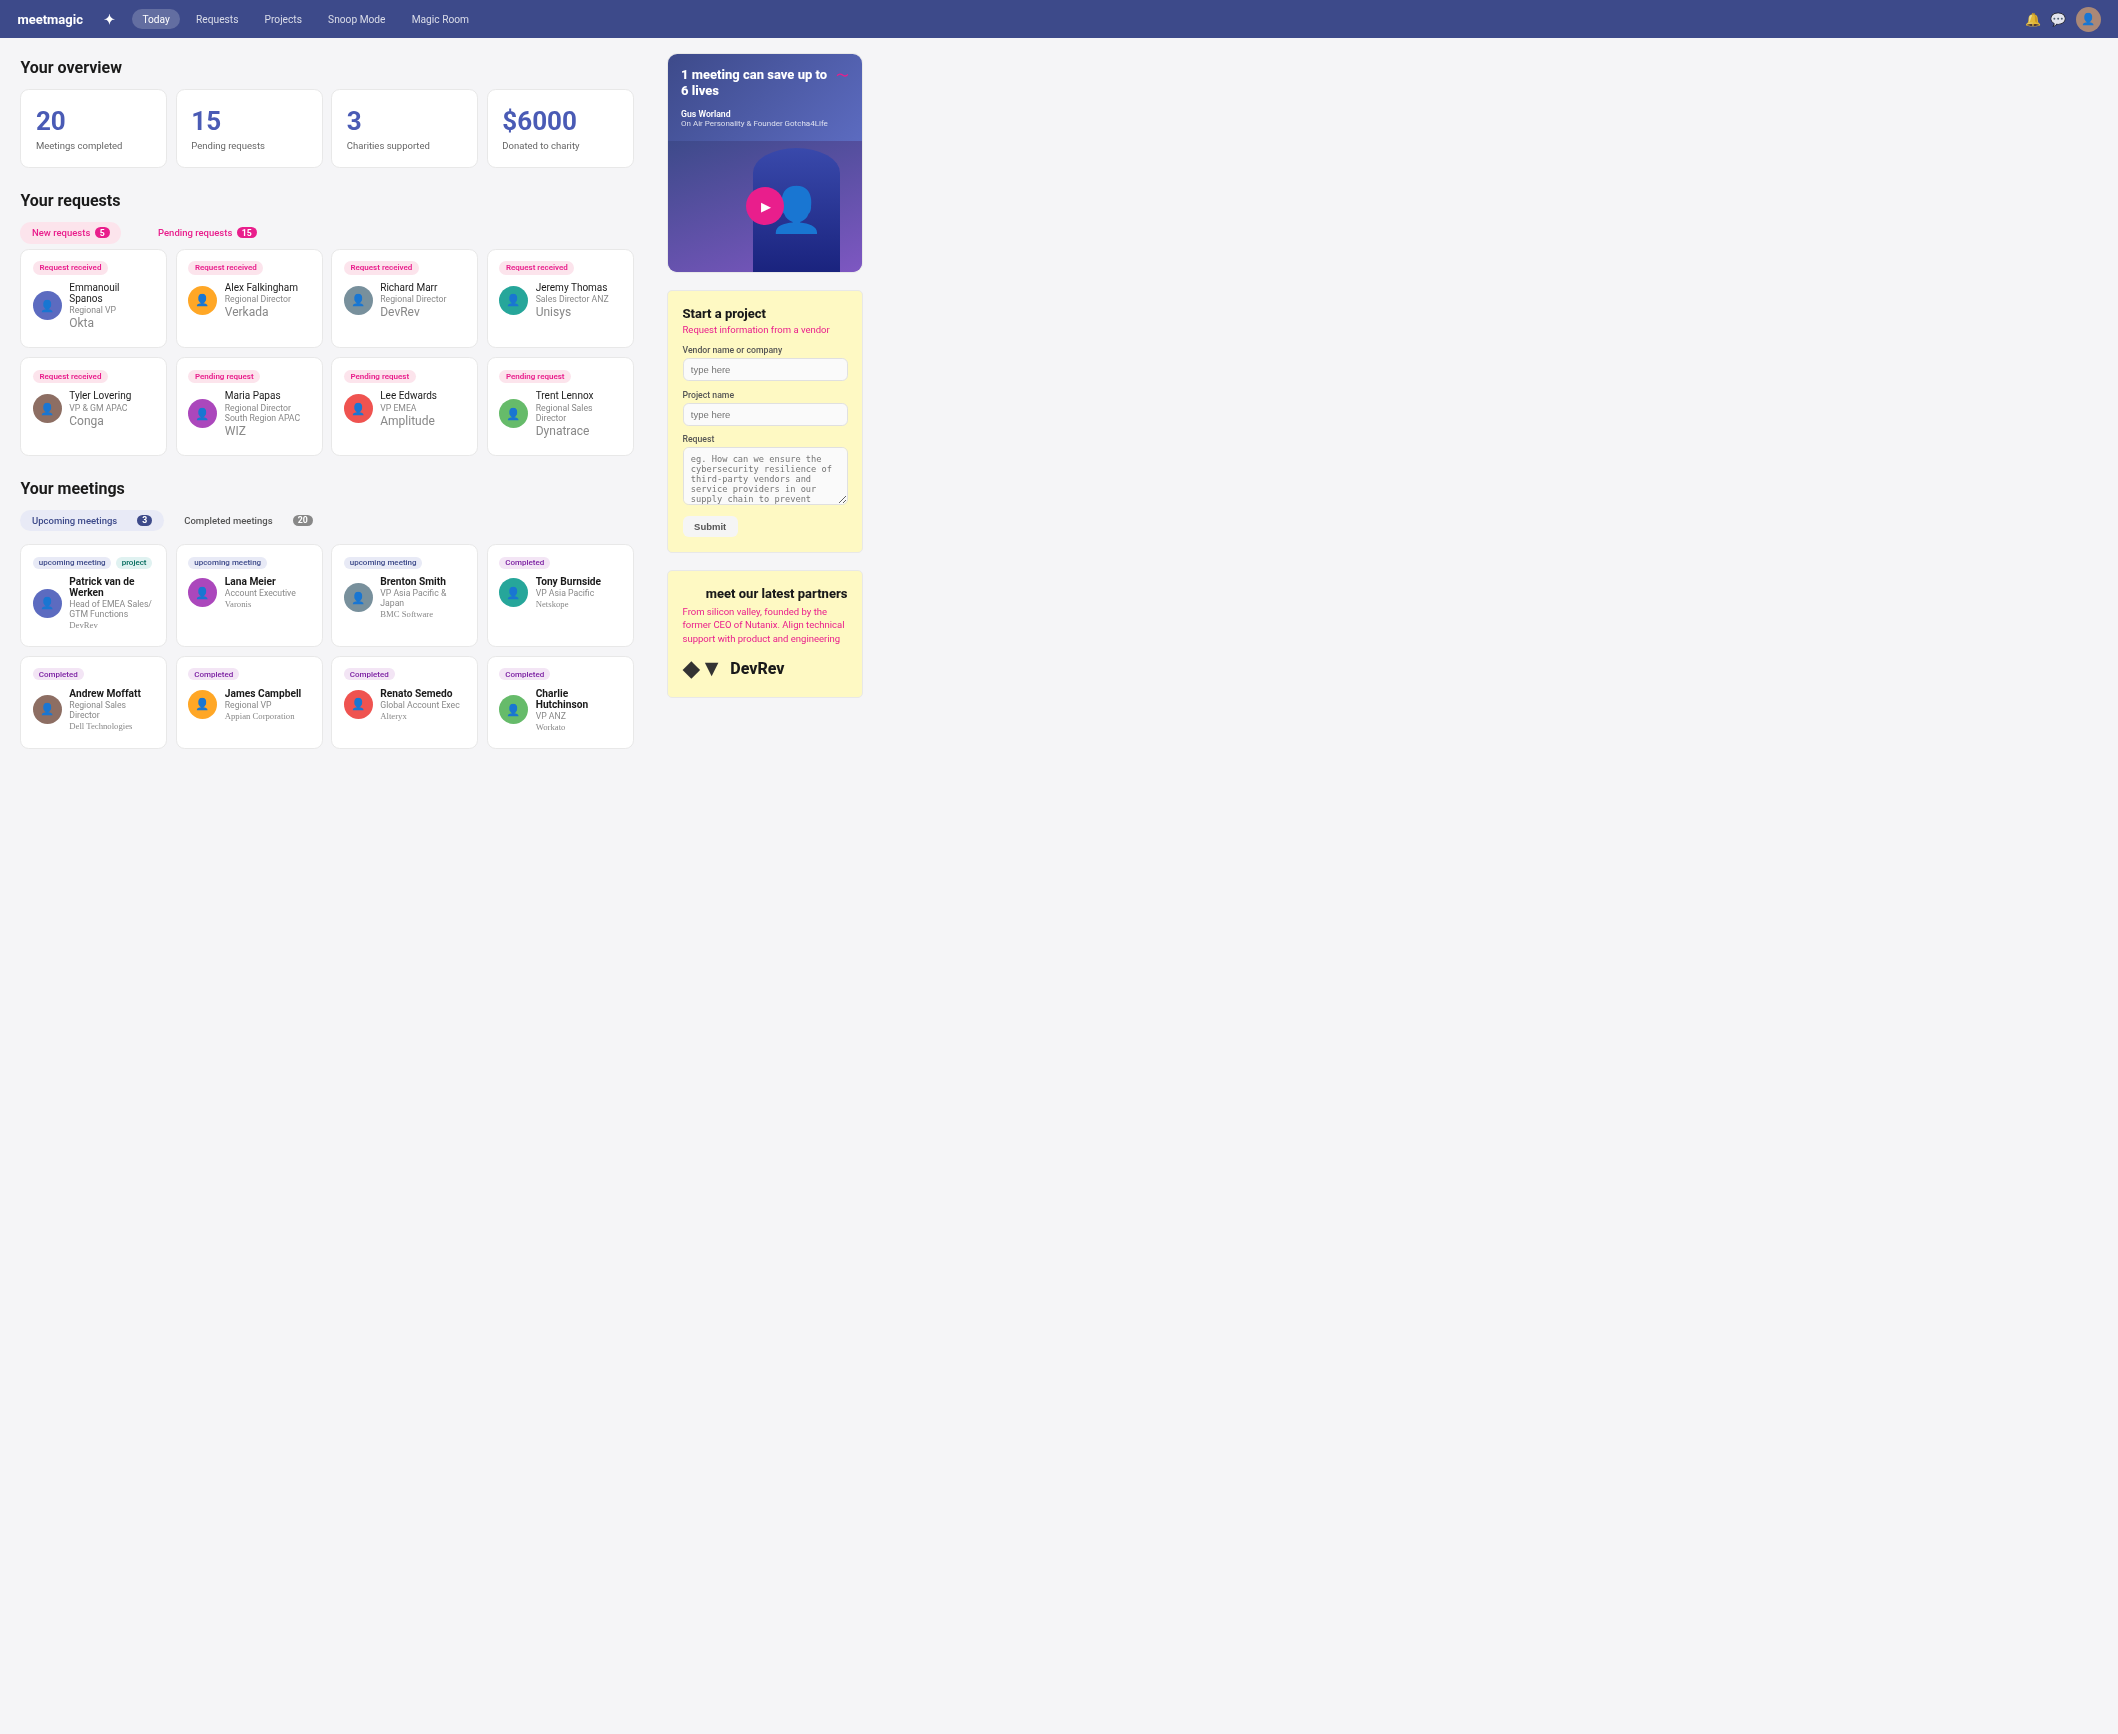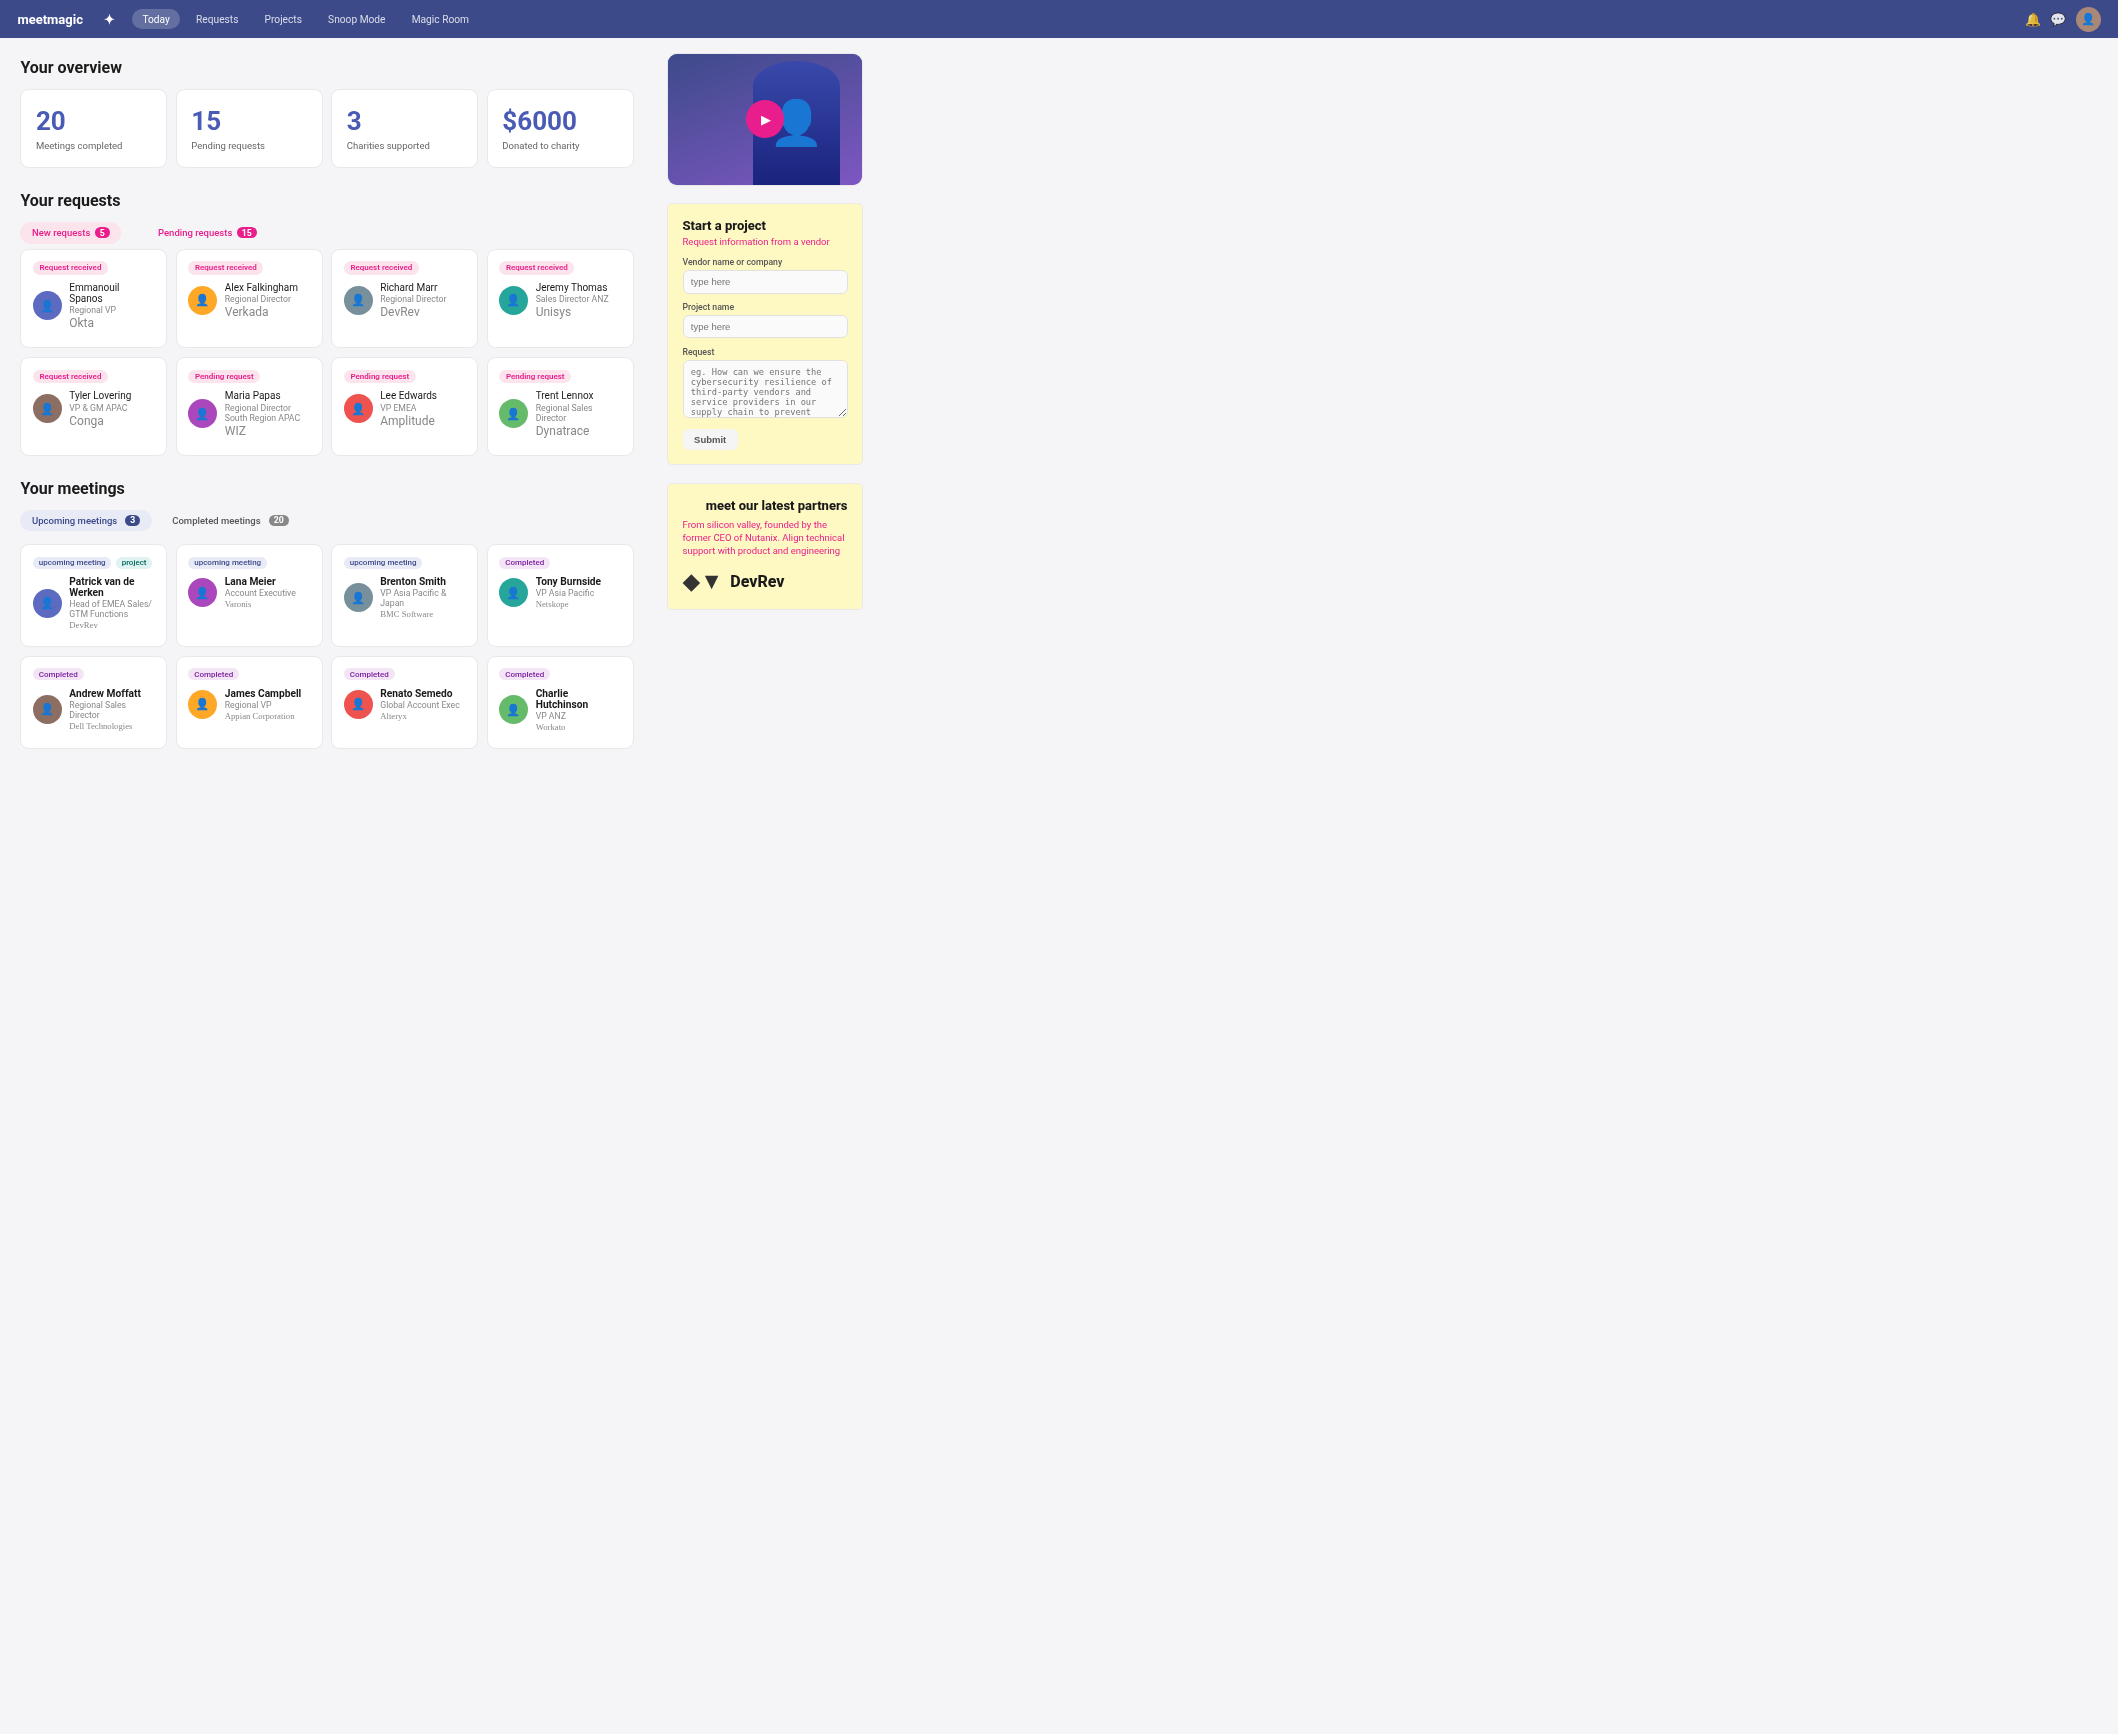--- a/index.html
+++ b/index.html
@@ -42,21 +42,21 @@
     .req-status.received { background: #fce4ec; color: #e91e8c; }
     .req-status.pending { background: #fce4ec; color: #e91e8c; }
     .req-person { display: flex; align-items: center; gap: 7.3px; margin-bottom: 5.8px; }
     .req-avatar { width: 29px; height: 29px; border-radius: 50%; background: #ccc; flex-shrink: 0; overflow: hidden; display: flex; align-items: center; justify-content: center; font-size: 11.6px; }
     .req-name { font-size: 10px; font-weight: 400; color: #1a1a1a; margin-bottom: 1.5px; }
     .req-role { font-size: 8.7px; color: #888; margin-bottom: 0.7px; }
     .req-company { font-size: 12px; color: #888; }
 
     
     .meeting-tab-row { display: flex; gap: 8.7px; margin-bottom: 13px; }
-    .meeting-tab { display: flex; align-items: flex-start; gap: 8px; padding: 5.1px 11.6px; border-radius: 14.5px; font-size: 9.5px; font-weight: 500; cursor: pointer; }
+    .meeting-tab { display: flex; align-items: flex-start; gap: 20px; padding: 5.1px 11.6px; border-radius: 14.5px; font-size: 9.5px; font-weight: 500; cursor: pointer; }
     .meeting-tab.active { background: #e8eaf6; color: #3d4a8a; }
     .meeting-tab.inactive { background: transparent; color: #555; }
     .meeting-badge { background: #3d4a8a; color: #fff; border-radius: 7.3px; padding: 0.7px 5.1px; font-size: 8.7px; font-weight: 700; }
     .meeting-badge.grey { background: #888; }
 
     .meeting-grid { display: grid; grid-template-columns: repeat(4, 1fr); gap: 8.7px; }
     .meeting-card { background: #fff; border-radius: 8.7px; padding: 11.6px; border: 0.7px solid #e8e8e8; }
     .mtg-tags { display: flex; gap: 4.4px; margin-bottom: 7.3px; flex-wrap: wrap; }
     .mtg-tag { font-size: 8px; font-weight: 500; padding: 1.5px 5.8px; border-radius: 5.8px; }
     .mtg-tag.upcoming { background: #e8eaf6; color: #3d4a8a; }
@@ -373,20 +373,30 @@
             </div>
           </div>
         </div>
       </div>
     </section>
   </div>
 
   <div class="sidebar">
 
     <div class="promo-card sidebar-card">
+      <div class="promo-header">
+        <div style="display:flex;justify-content:space-between;align-items:flex-start;">
+          <h2 style="font-size:13px;font-weight:800;line-height:1.3;">1 meeting can save up to 6 lives</h2>
+          <span style="color:#e91e8c;font-size:13px;margin-left:5.8px;">〜</span>
+        </div>
+        <div style="margin-top:5.8px;">
+          <div class="promo-person">Gus Worland</div>
+          <div class="promo-person-sub">On Air Personality &amp; Founder Gotcha4Life</div>
+        </div>
+      </div>
       <div class="promo-img-area">
         <div style="position:relative;width:100%;height:131px;display:flex;align-items:center;justify-content:center;background:linear-gradient(160deg,#3d4a8a,#7e57c2);">
 
           <div style="position:absolute;bottom:0;right:22px;width:87px;height:124px;display:flex;align-items:flex-end;">
             <div style="width:100%;height:100%;background:linear-gradient(to top,#1a237e,#3949ab);border-radius:50% 50% 0 0 / 20% 20% 0 0;display:flex;align-items:center;justify-content:center;font-size:44px;">👤</div>
           </div>
           <div class="play-btn" style="z-index:2;"></div>
         </div>
       </div>
     </div>

